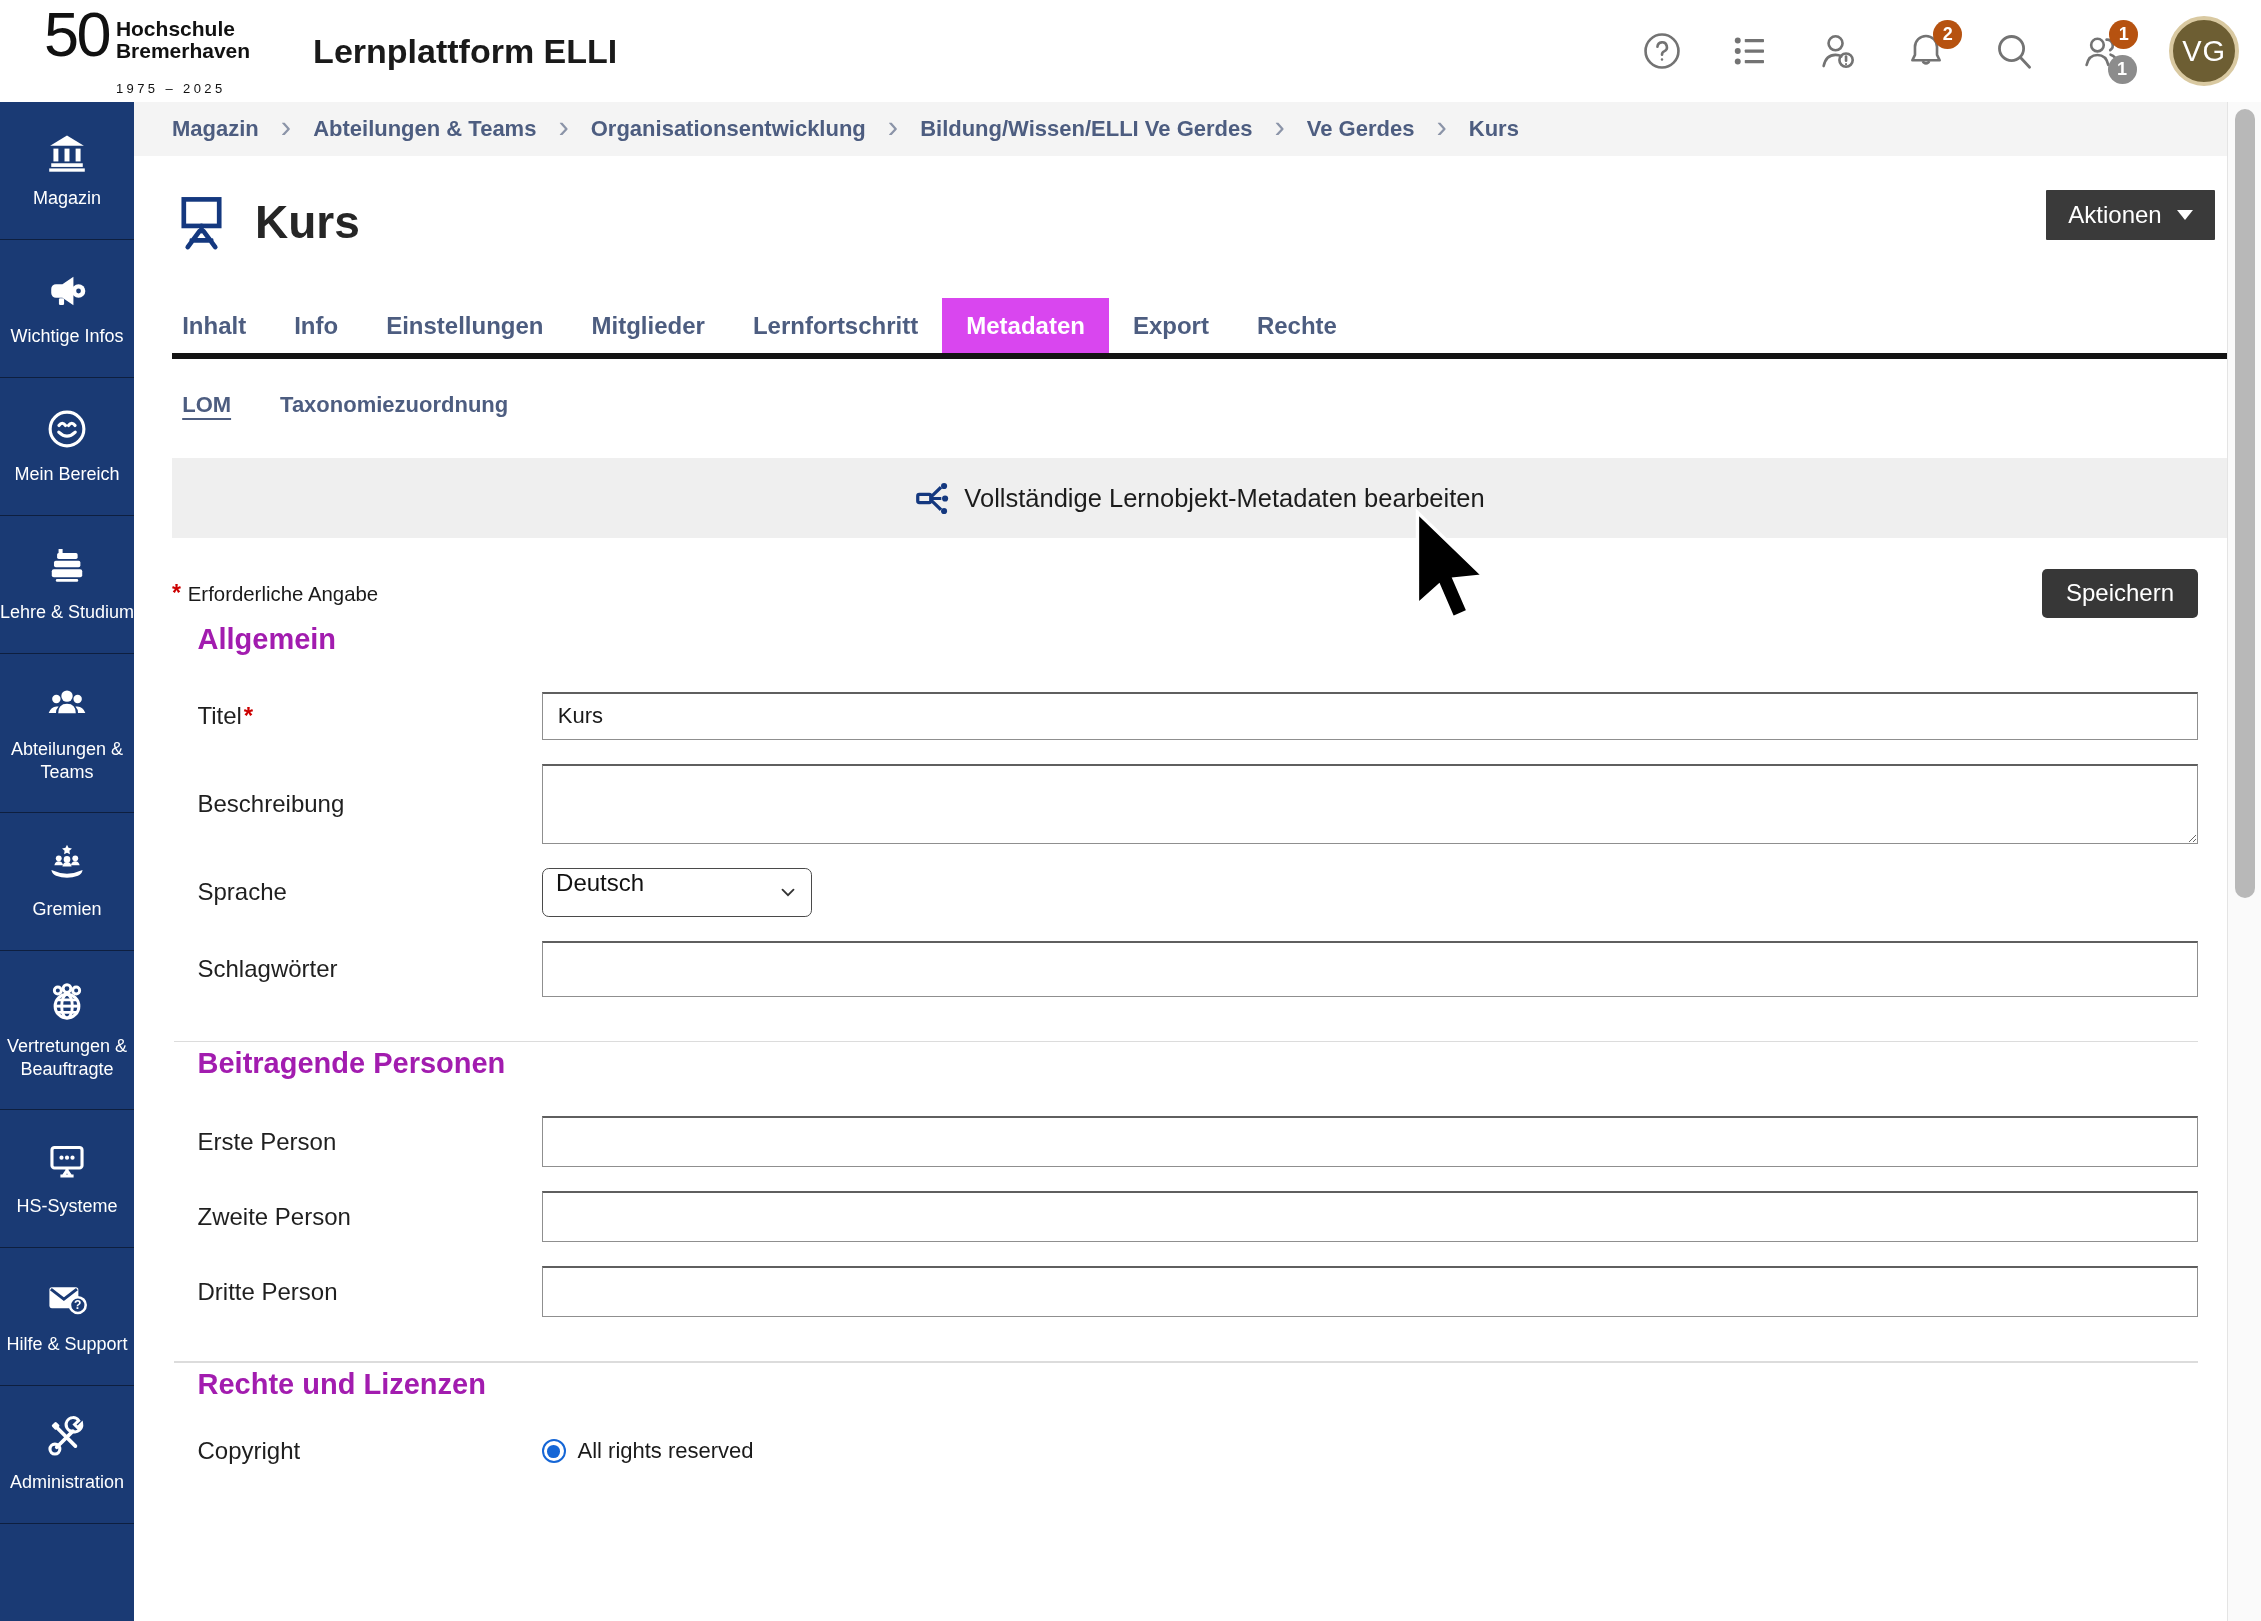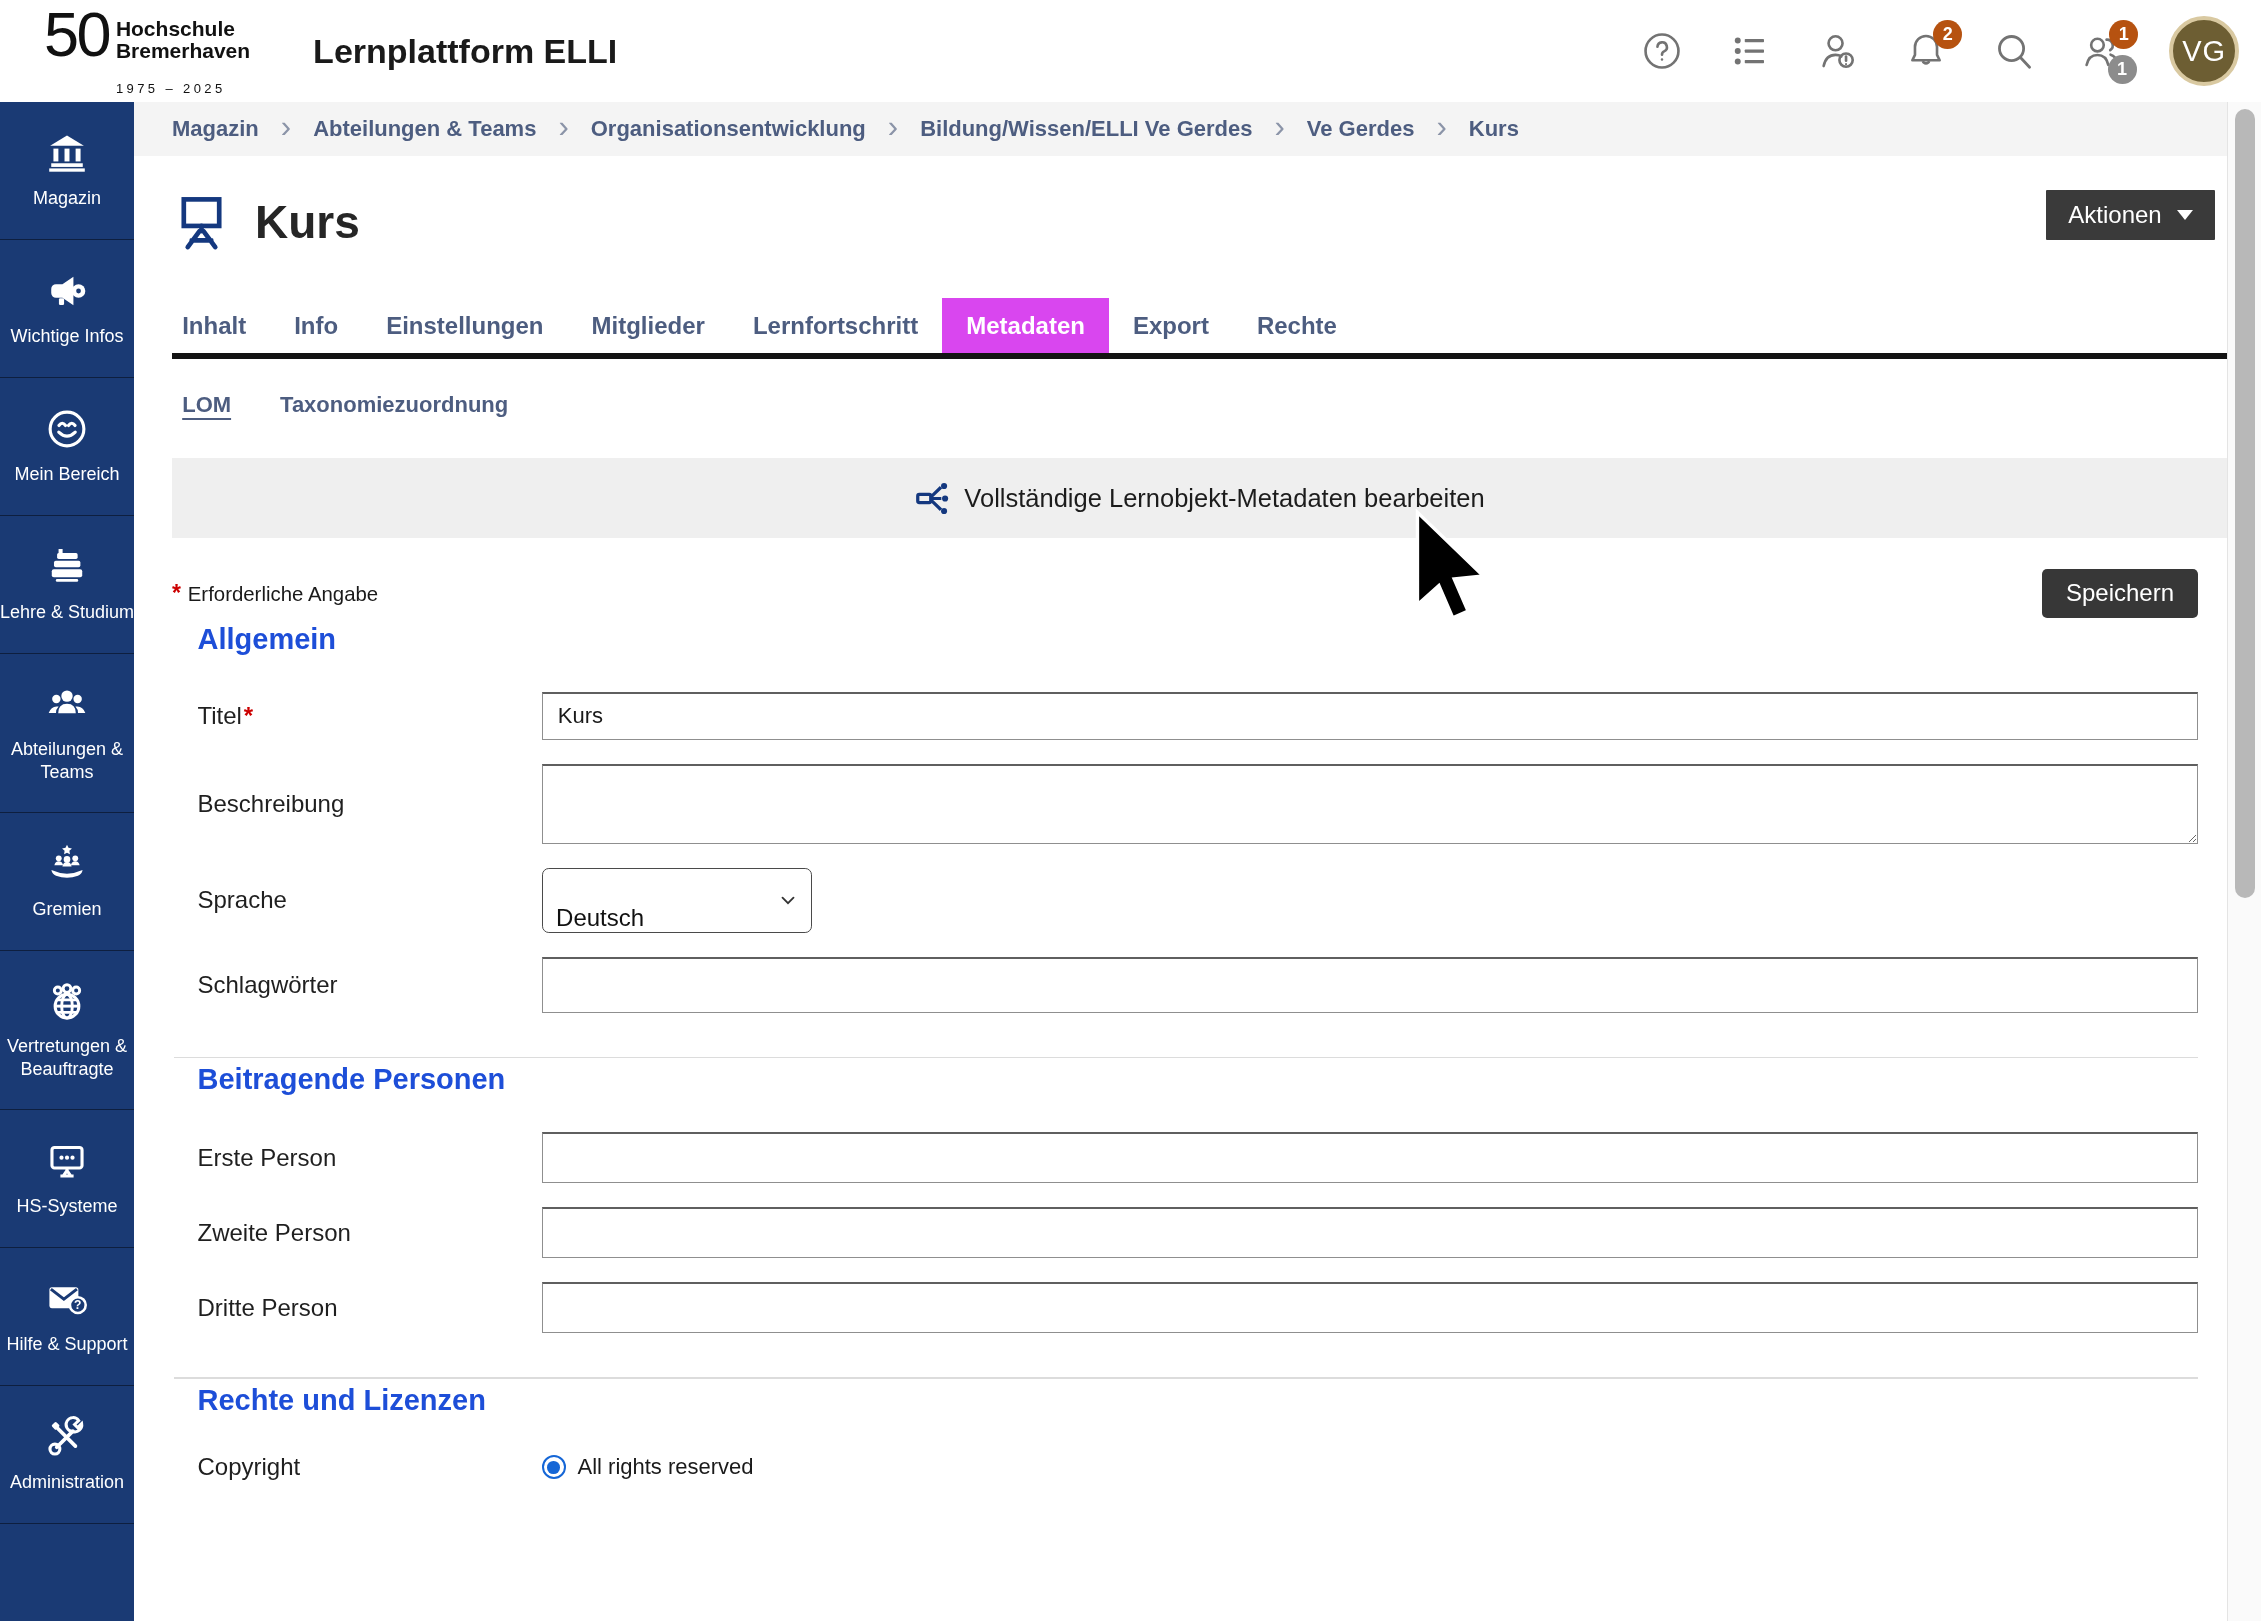--- a/index.html
+++ b/index.html
@@ -63,33 +63,33 @@
 
   .banner { margin-top:40px; height:80px; background:#efefef; display:flex; align-items:center; justify-content:center; gap:9px; }
   .banner svg { width:41px; height:41px; }
   .banner-label { font-size:25.5px; color:#1c1c1c; cursor:pointer; }
 
   .required-row { margin-top:31px; display:flex; justify-content:space-between; align-items:center; padding-right:29px; }
   .required-note { font-size:20.4px; color:#1a1a1a; }
   .req-star { color:#cc0000; font-size:23px; font-weight:700; margin-right:6.8px; }
   .save-btn { background:#373737; color:#fff; font-size:24px; border:none; border-radius:5.1px; padding:10.2px 24px; cursor:pointer; }
 
-  h2.section { font-size:29px; font-weight:700; color:#1d4ed8; margin:5.1px 0 0 25.5px; }
+  h2.section { font-size:29px; font-weight:700; color:#a21caf; margin:5.1px 0 0 25.5px; }
   .form-row { display:grid; grid-template-columns:344px 1fr; align-items:center; margin:24px 0 0 25.5px; padding-right:29px; }
   .form-row.first { margin-top:36px; }
   .flabel { font-size:24px; color:#1f1f1f; }
   .flabel .req-star { font-size:24px; margin-left:1.7px; margin-right:0; }
   input.txt { width:100%; height:48px; font-size:22px; padding:0 15.3px; border:1.7px solid #8f8f8f; border-top:2.5px solid #5f5f5f;
               border-radius:0; background:#fff; font-family:inherit; color:#1a1a1a; }
   input.txt.tall { height:56px; }
   input.txt.person { height:51px; }
   textarea.ta { width:100%; height:80px; font-size:22px; padding:6.8px 15.3px; border:1.7px solid #8f8f8f; border-top:2.5px solid #5f5f5f;
                 background:#fff; font-family:inherit; resize:both; color:#1a1a1a; }
-  .select-wrap { position:relative; width:270px; height:65px; border:1.7px solid #4a4a4a; border-radius:6.8px; background:#fff;
-                 display:flex; align-items:flex-end; padding:0 41px 0 13.6px; cursor:pointer; }
+  .select-wrap { position:relative; width:270px; height:49px; border:1.7px solid #4a4a4a; border-radius:6.8px; background:#fff;
+                 display:flex; align-items:flex-start; padding:0 41px 0 13.6px; cursor:pointer; }
   .select-wrap .sel-val { font-size:24px; color:#111; }
   .select-wrap svg { position:absolute; right:12px; top:50%; transform:translateY(-50%); width:22px; height:22px; }
 
   .divider { height:1.7px; background:#dcdcdc; margin:44px 29px 0 1.7px; }
   .section-gap { margin-top:85px; }
 
   .radio-cell { display:flex; align-items:center; gap:12px; }
   .radio-outer { width:24px; height:24px; border-radius:50%; border:2.5px solid #1566d6; display:flex; align-items:center;
                  justify-content:center; background:#fff; cursor:pointer; flex:0 0 auto; }
   .radio-dot { width:12.7px; height:12.7px; border-radius:50%; background:#1566d6; }

